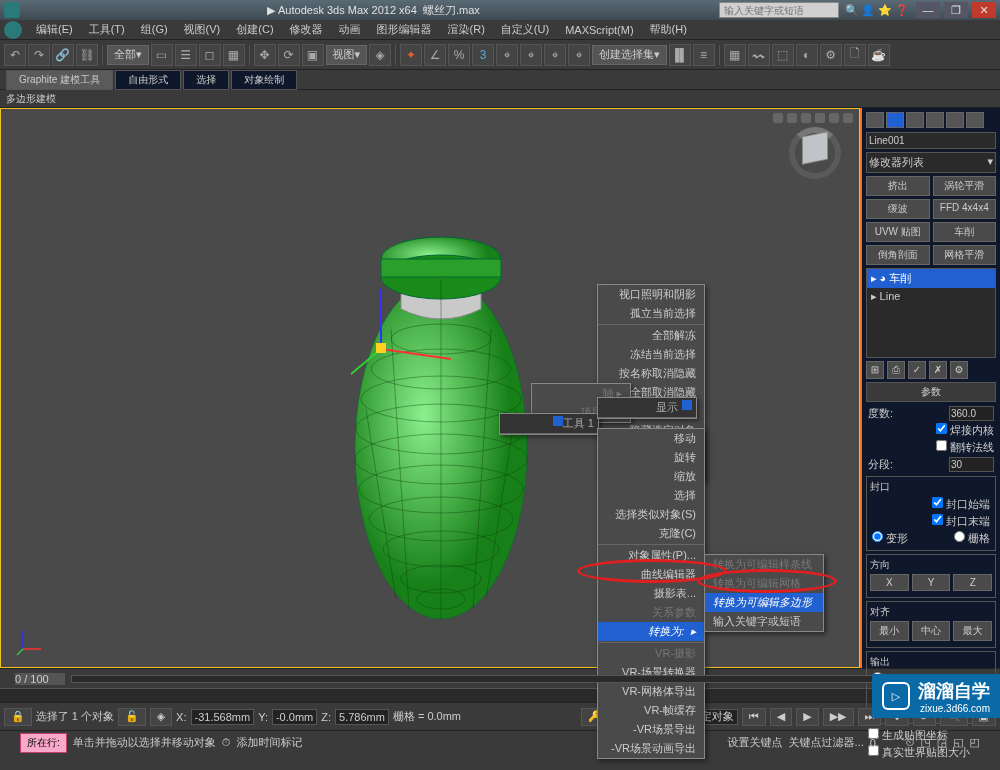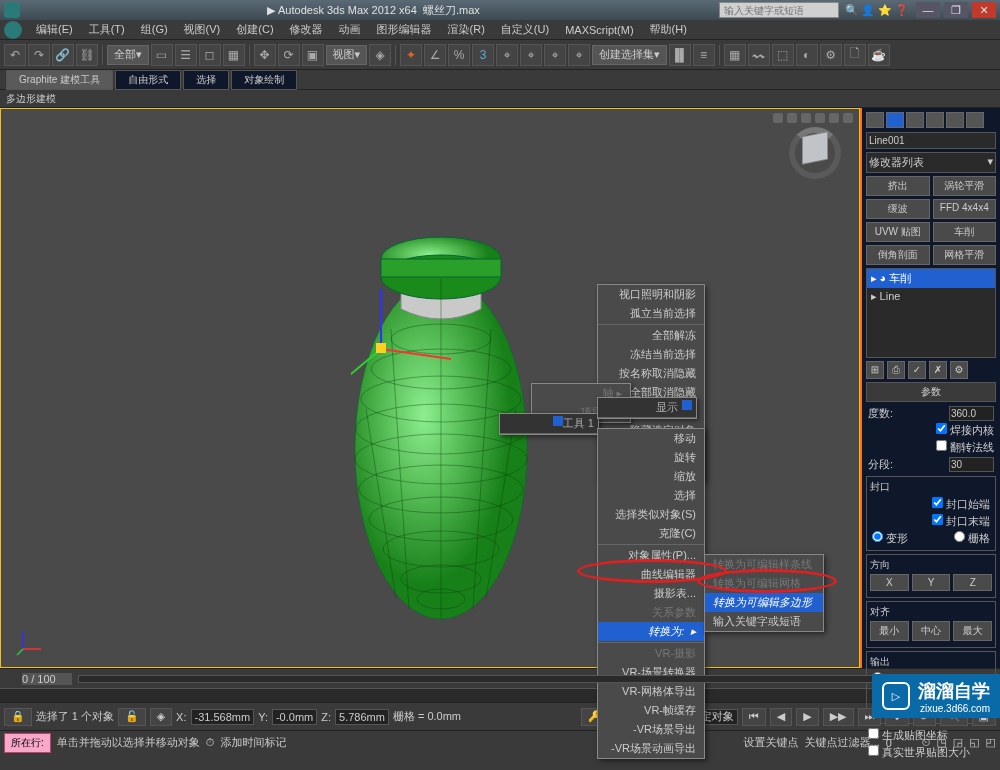--- a/index.html
+++ b/index.html
@@ -46,26 +46,26 @@
 .axis-tripod { position: absolute; left: 14px; bottom: 10px; width: 30px; height: 30px; }
 .ctx-menu { position: absolute; background: #4a4a4a; border: 1px solid #888; font-size: 10px; min-width: 100px; box-shadow: 2px 2px 5px rgba(0,0,0,.5); }
 .ctx-menu .ci { padding: 2px 8px; color: #ccc; white-space: nowrap; }
 .ctx-menu .ci.hl { background: #2060d0; color: #fff; font-style: italic; }
 .ctx-menu .sep { border-top: 1px solid #666; margin: 1px 0; }
 .ctx-menu .ci.disabled { color: #777; }
 .ctx-menu .title-ci { padding: 2px 4px; background: #333; color: #aaa; text-align: right; border-bottom: 1px solid #666; display:flex; justify-content:flex-end;}
 .ctx-menu .title-ci .sq { width:10px;height:10px;background:#2060d0;display:inline-block;margin-left:4px;}
 .ctx-menu.right-align .ci { text-align: right; }
 .red-oval { position: absolute; border: 3px solid #e02020; border-radius: 50%; pointer-events: none; }
-.timeline { height: 20px; background: #3a3a3a; display: flex; align-items: center; padding: 0 22px; border-top: 1px solid #222; }
+.timeline { height: 20px; background: #3a3a3a; display: flex; align-items: center; padding: 0 15px; border-top: 1px solid #222; }
 .timeline .slider-well { flex: 1; height: 8px; background: #2a2a2a; border: 1px solid #555; margin-left: 6px; position: relative; }
 .status-bar { height: 28px; background: #3a3a3a; display: flex; align-items: center; padding: 0 4px; gap: 4px; border-top: 1px solid #222; font-size: 10px; }
 .status-bar .sbtn { height: 18px; padding: 0 6px; background: #444; border: 1px solid #555; display: flex; align-items: center; }
 .status-bar .field { background: #222; border: 1px solid #555; padding: 1px 3px; height: 16px; display: inline-flex; align-items: center; }
-.status-bar2 { height: 24px; background: #3a3a3a; display: flex; align-items: center; padding: 0 4px; gap: 6px; border-top: 1px solid #222; font-size: 10px; }
+.status-bar2 { height: 24px; background: #3a3a3a; display: flex; align-items: center; padding: 0 20px; gap: 6px; border-top: 1px solid #222; font-size: 10px; }
 .pink-btn { background: #f8a8c8; color: #000; padding: 2px 6px; border: 1px solid #c04070; font-size: 10px; }
 .watermark { position: absolute; right: 0; bottom: 52px; background: #0a6aa8; color: #fff; padding: 6px 10px; display: flex; align-items: center; gap: 8px; height: 44px; }
 .watermark .big { font-size: 18px; font-weight: bold; }
 .watermark .url { font-size: 10px; text-align: right; }
 .watermark .ply { width: 28px; height: 28px; border: 2px solid #fff; border-radius: 6px; display:flex;align-items:center;justify-content:center; }
 .light-row { position: absolute; right: 6px; top: 4px; display: flex; gap: 4px; }
 .light-row span { width: 10px; height: 10px; background: #666; border-radius: 2px; }
 </style>
 </head>
 <body>

